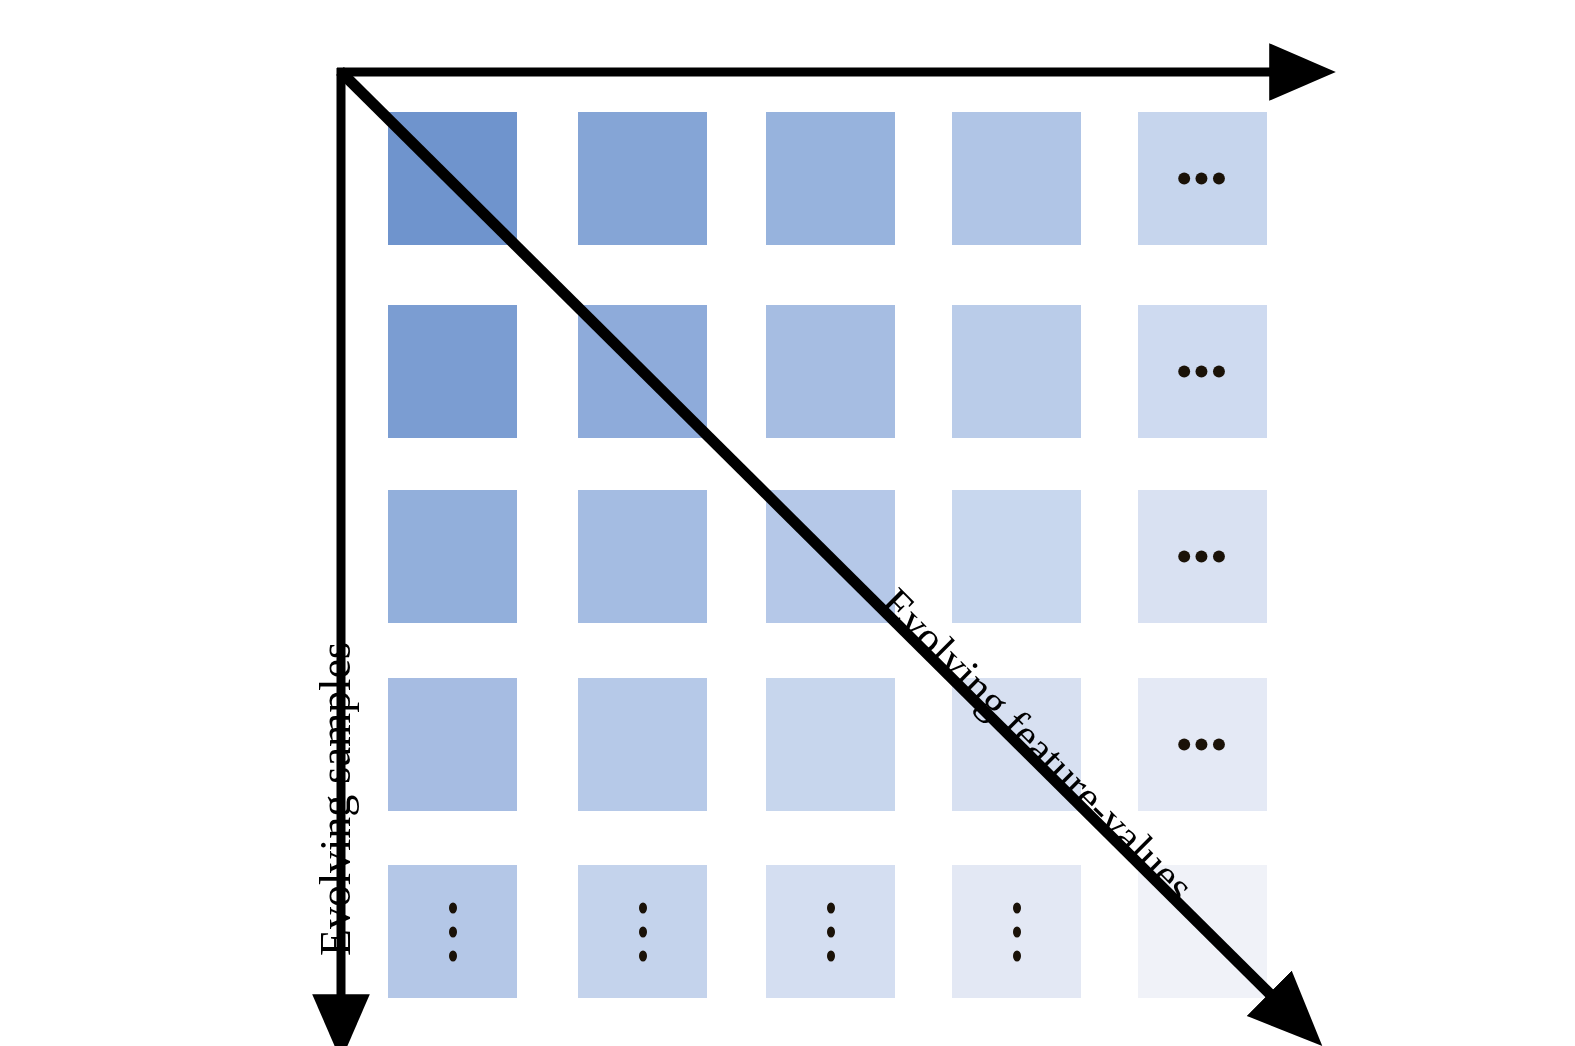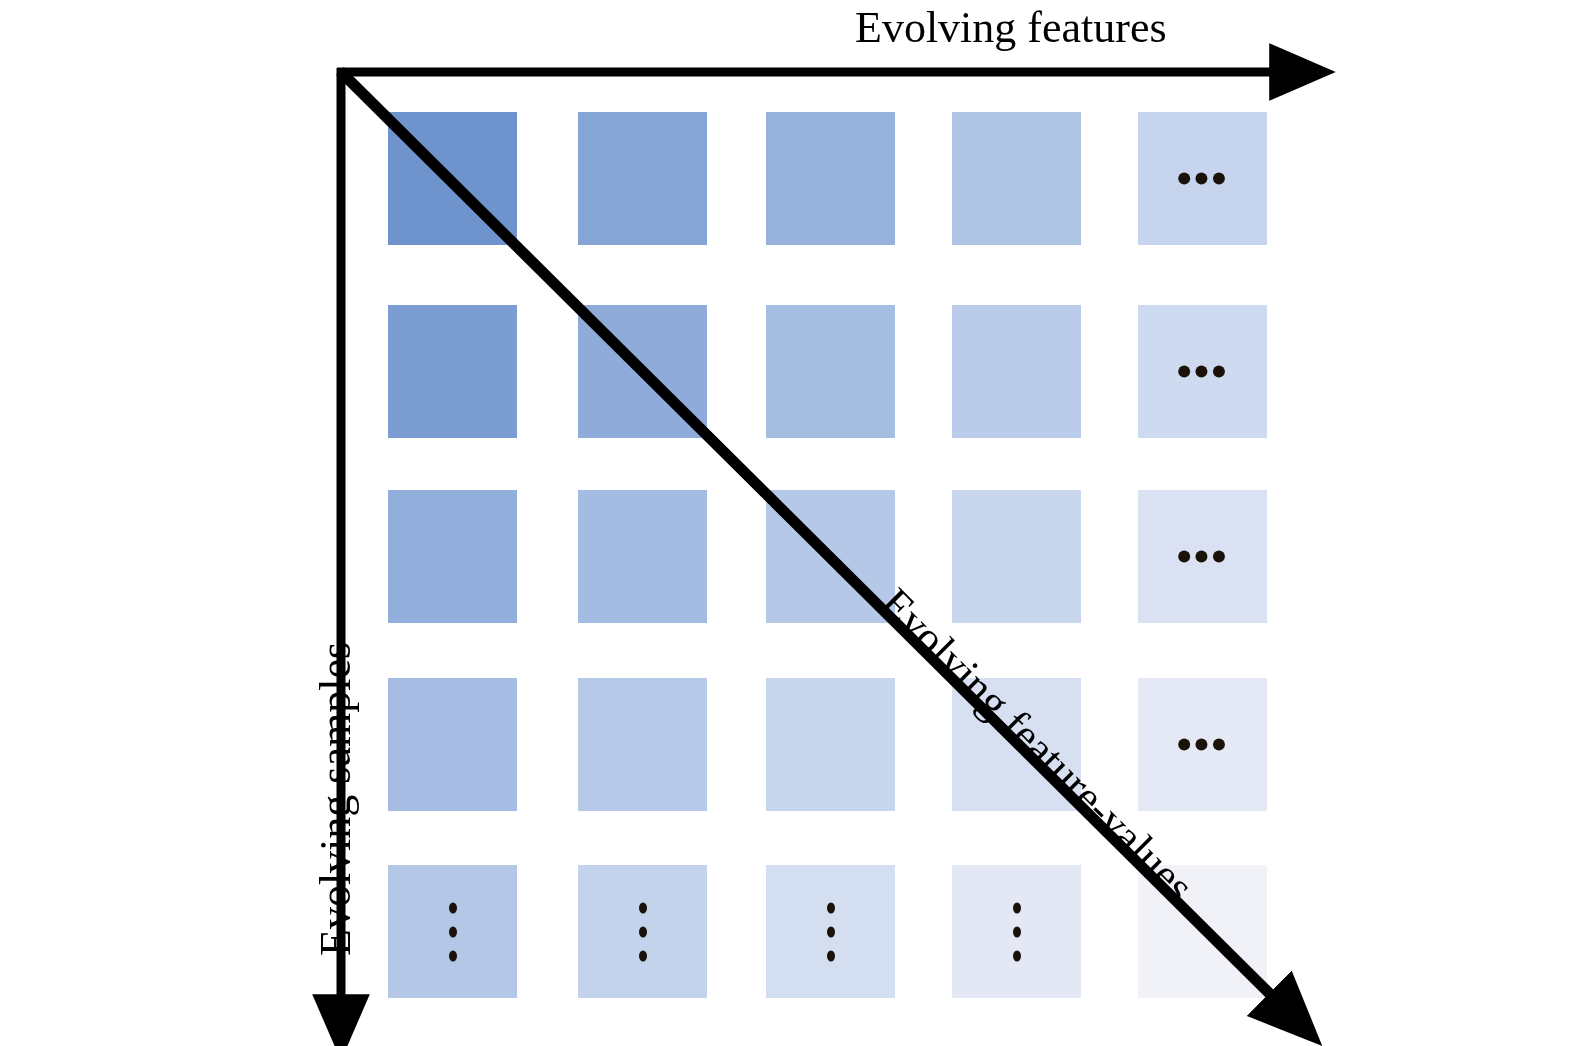--- a/index.html
+++ b/index.html
@@ -158,21 +158,20 @@
       </marker>
     </defs>
 
     <line x1="337" y1="72" x2="1280" y2="72" stroke="#000" stroke-width="9" marker-end="url(#ah)"></line>
 
     <line x1="341" y1="68" x2="341" y2="1005" stroke="#000" stroke-width="9" marker-end="url(#av)"></line>
 
     <line x1="340" y1="71" x2="1277" y2="1001" stroke="#000" stroke-width="11" marker-end="url(#ad)"></line>
   </svg>
 
-  <div class="lbl" id="label-features">Evolving features</div>
 
   <div id="label-samples-wrap">
     <div class="lbl" id="label-samples">Evolving samples</div>
   </div>
 
   <div id="label-diagonal-wrap">
     <div class="lbl" id="label-diagonal">Evolving feature-values</div>
   </div>
 
 </div>

